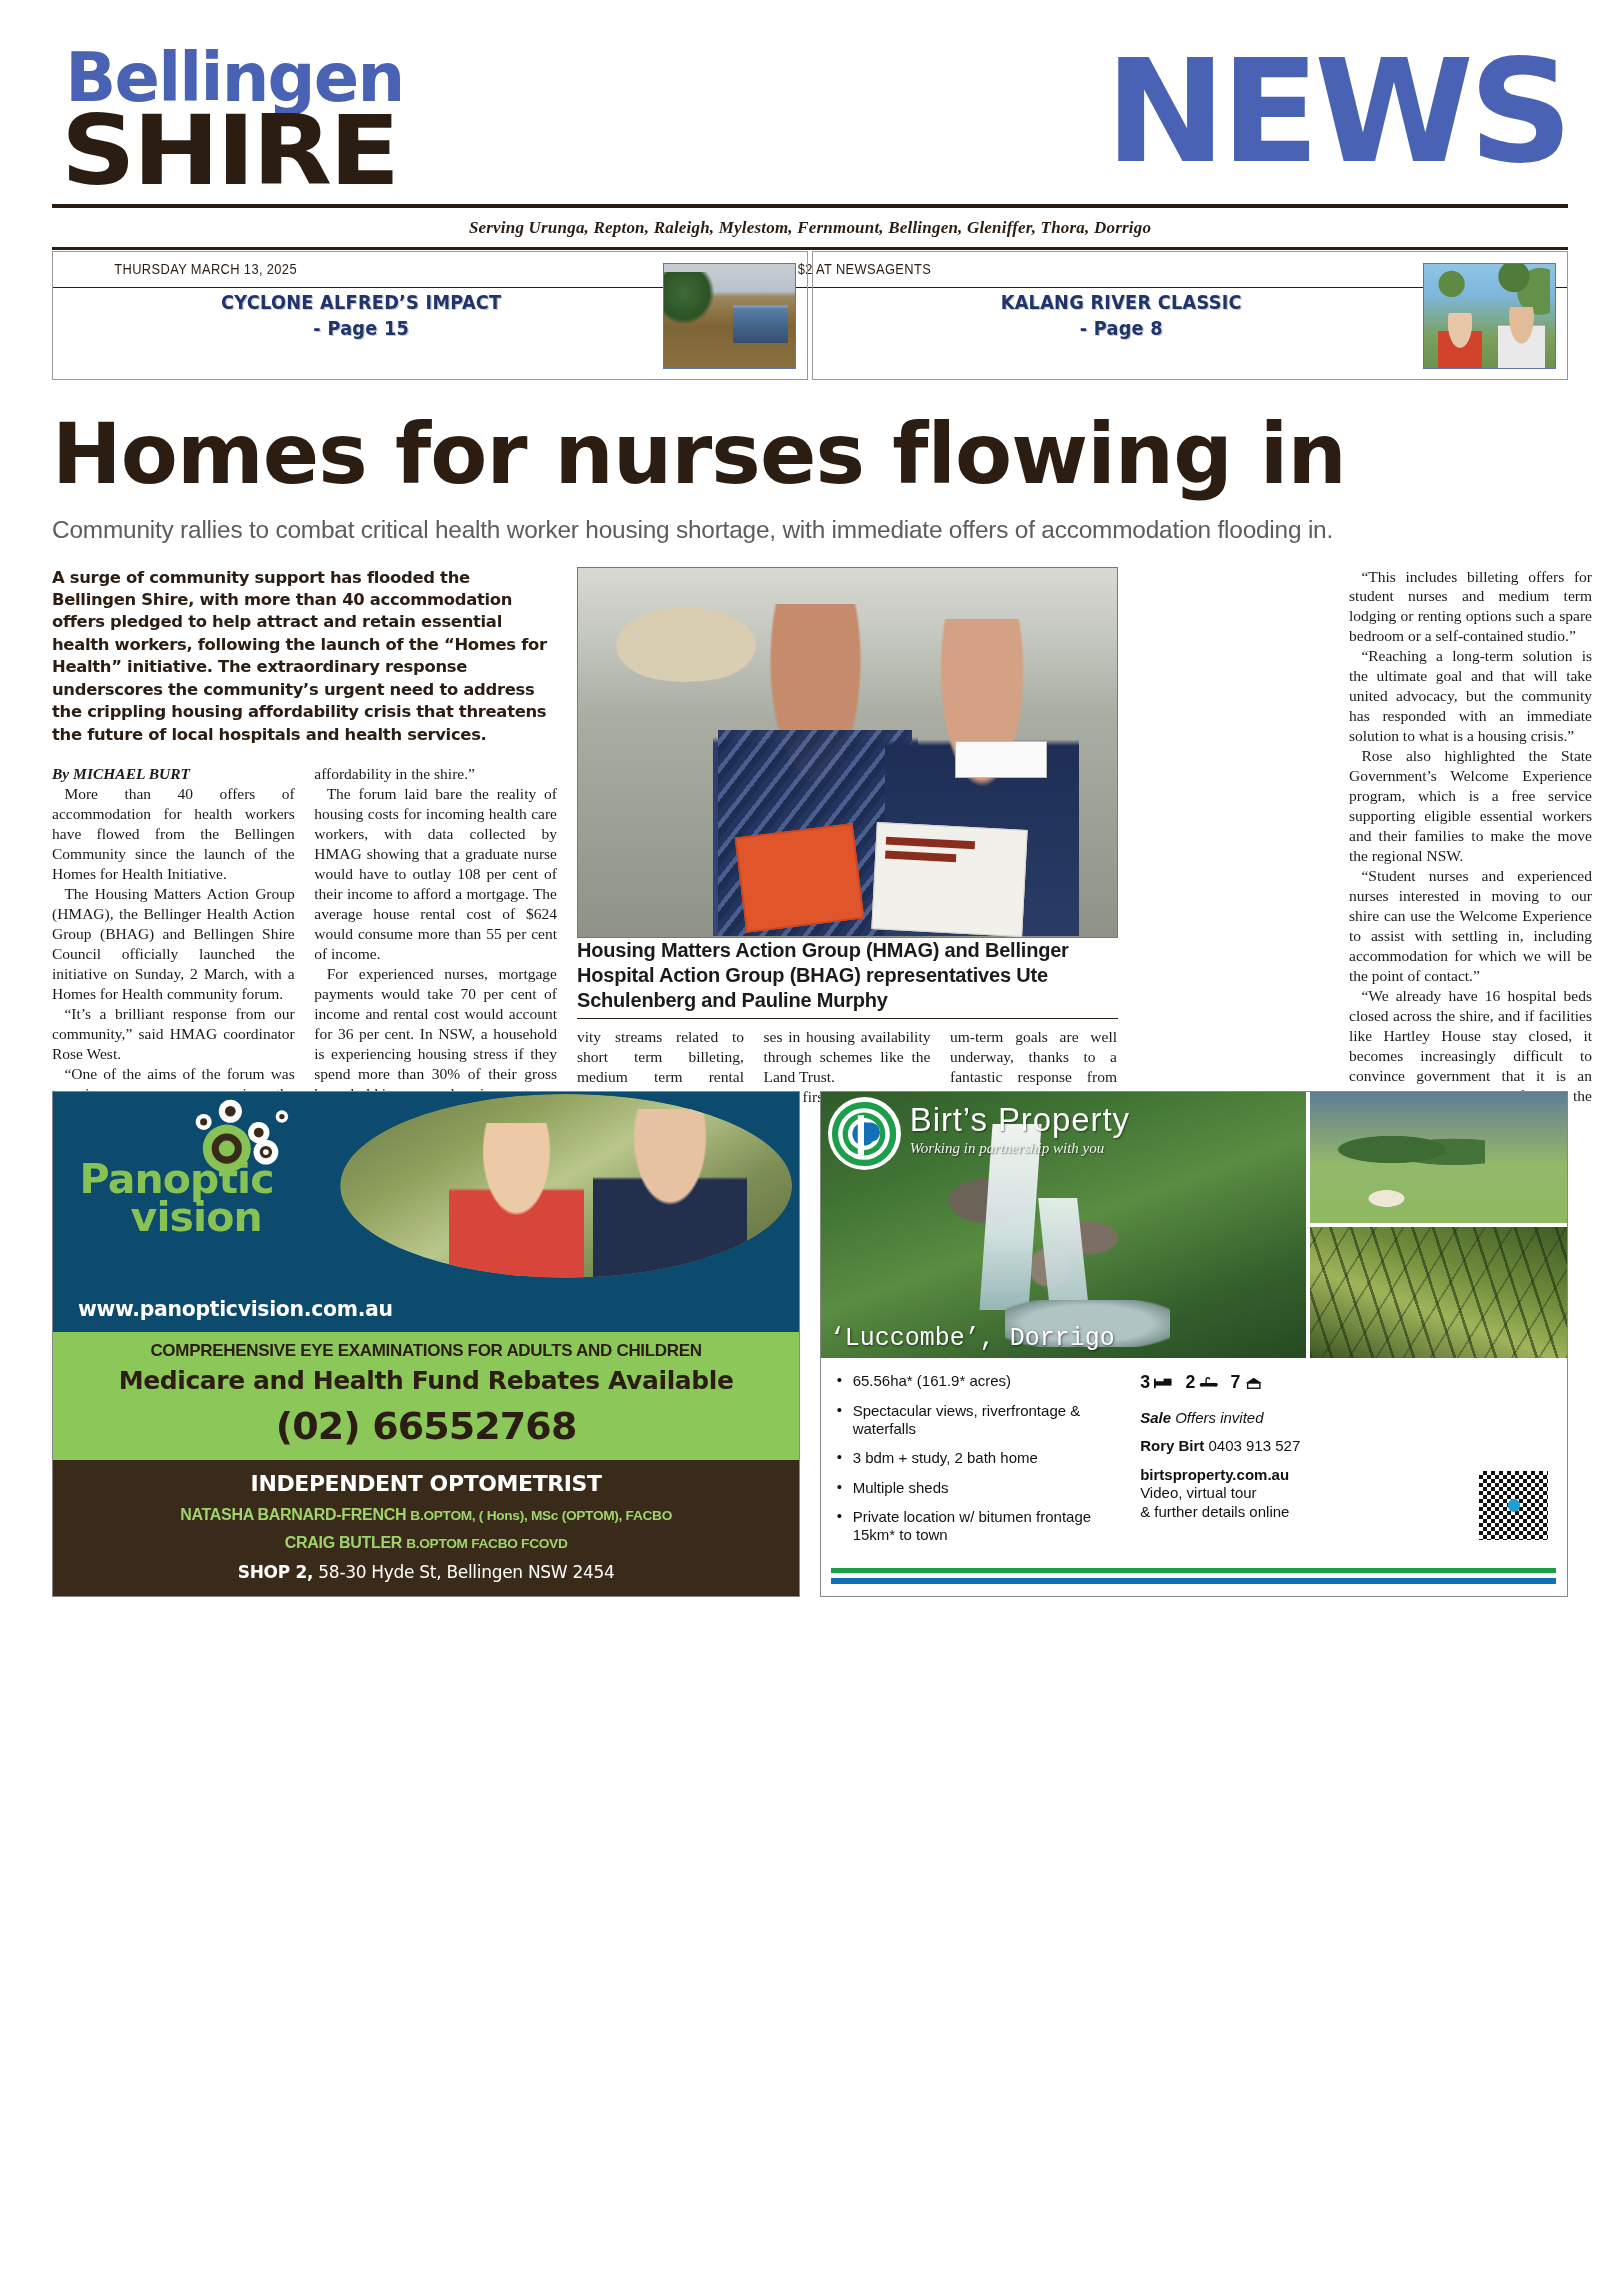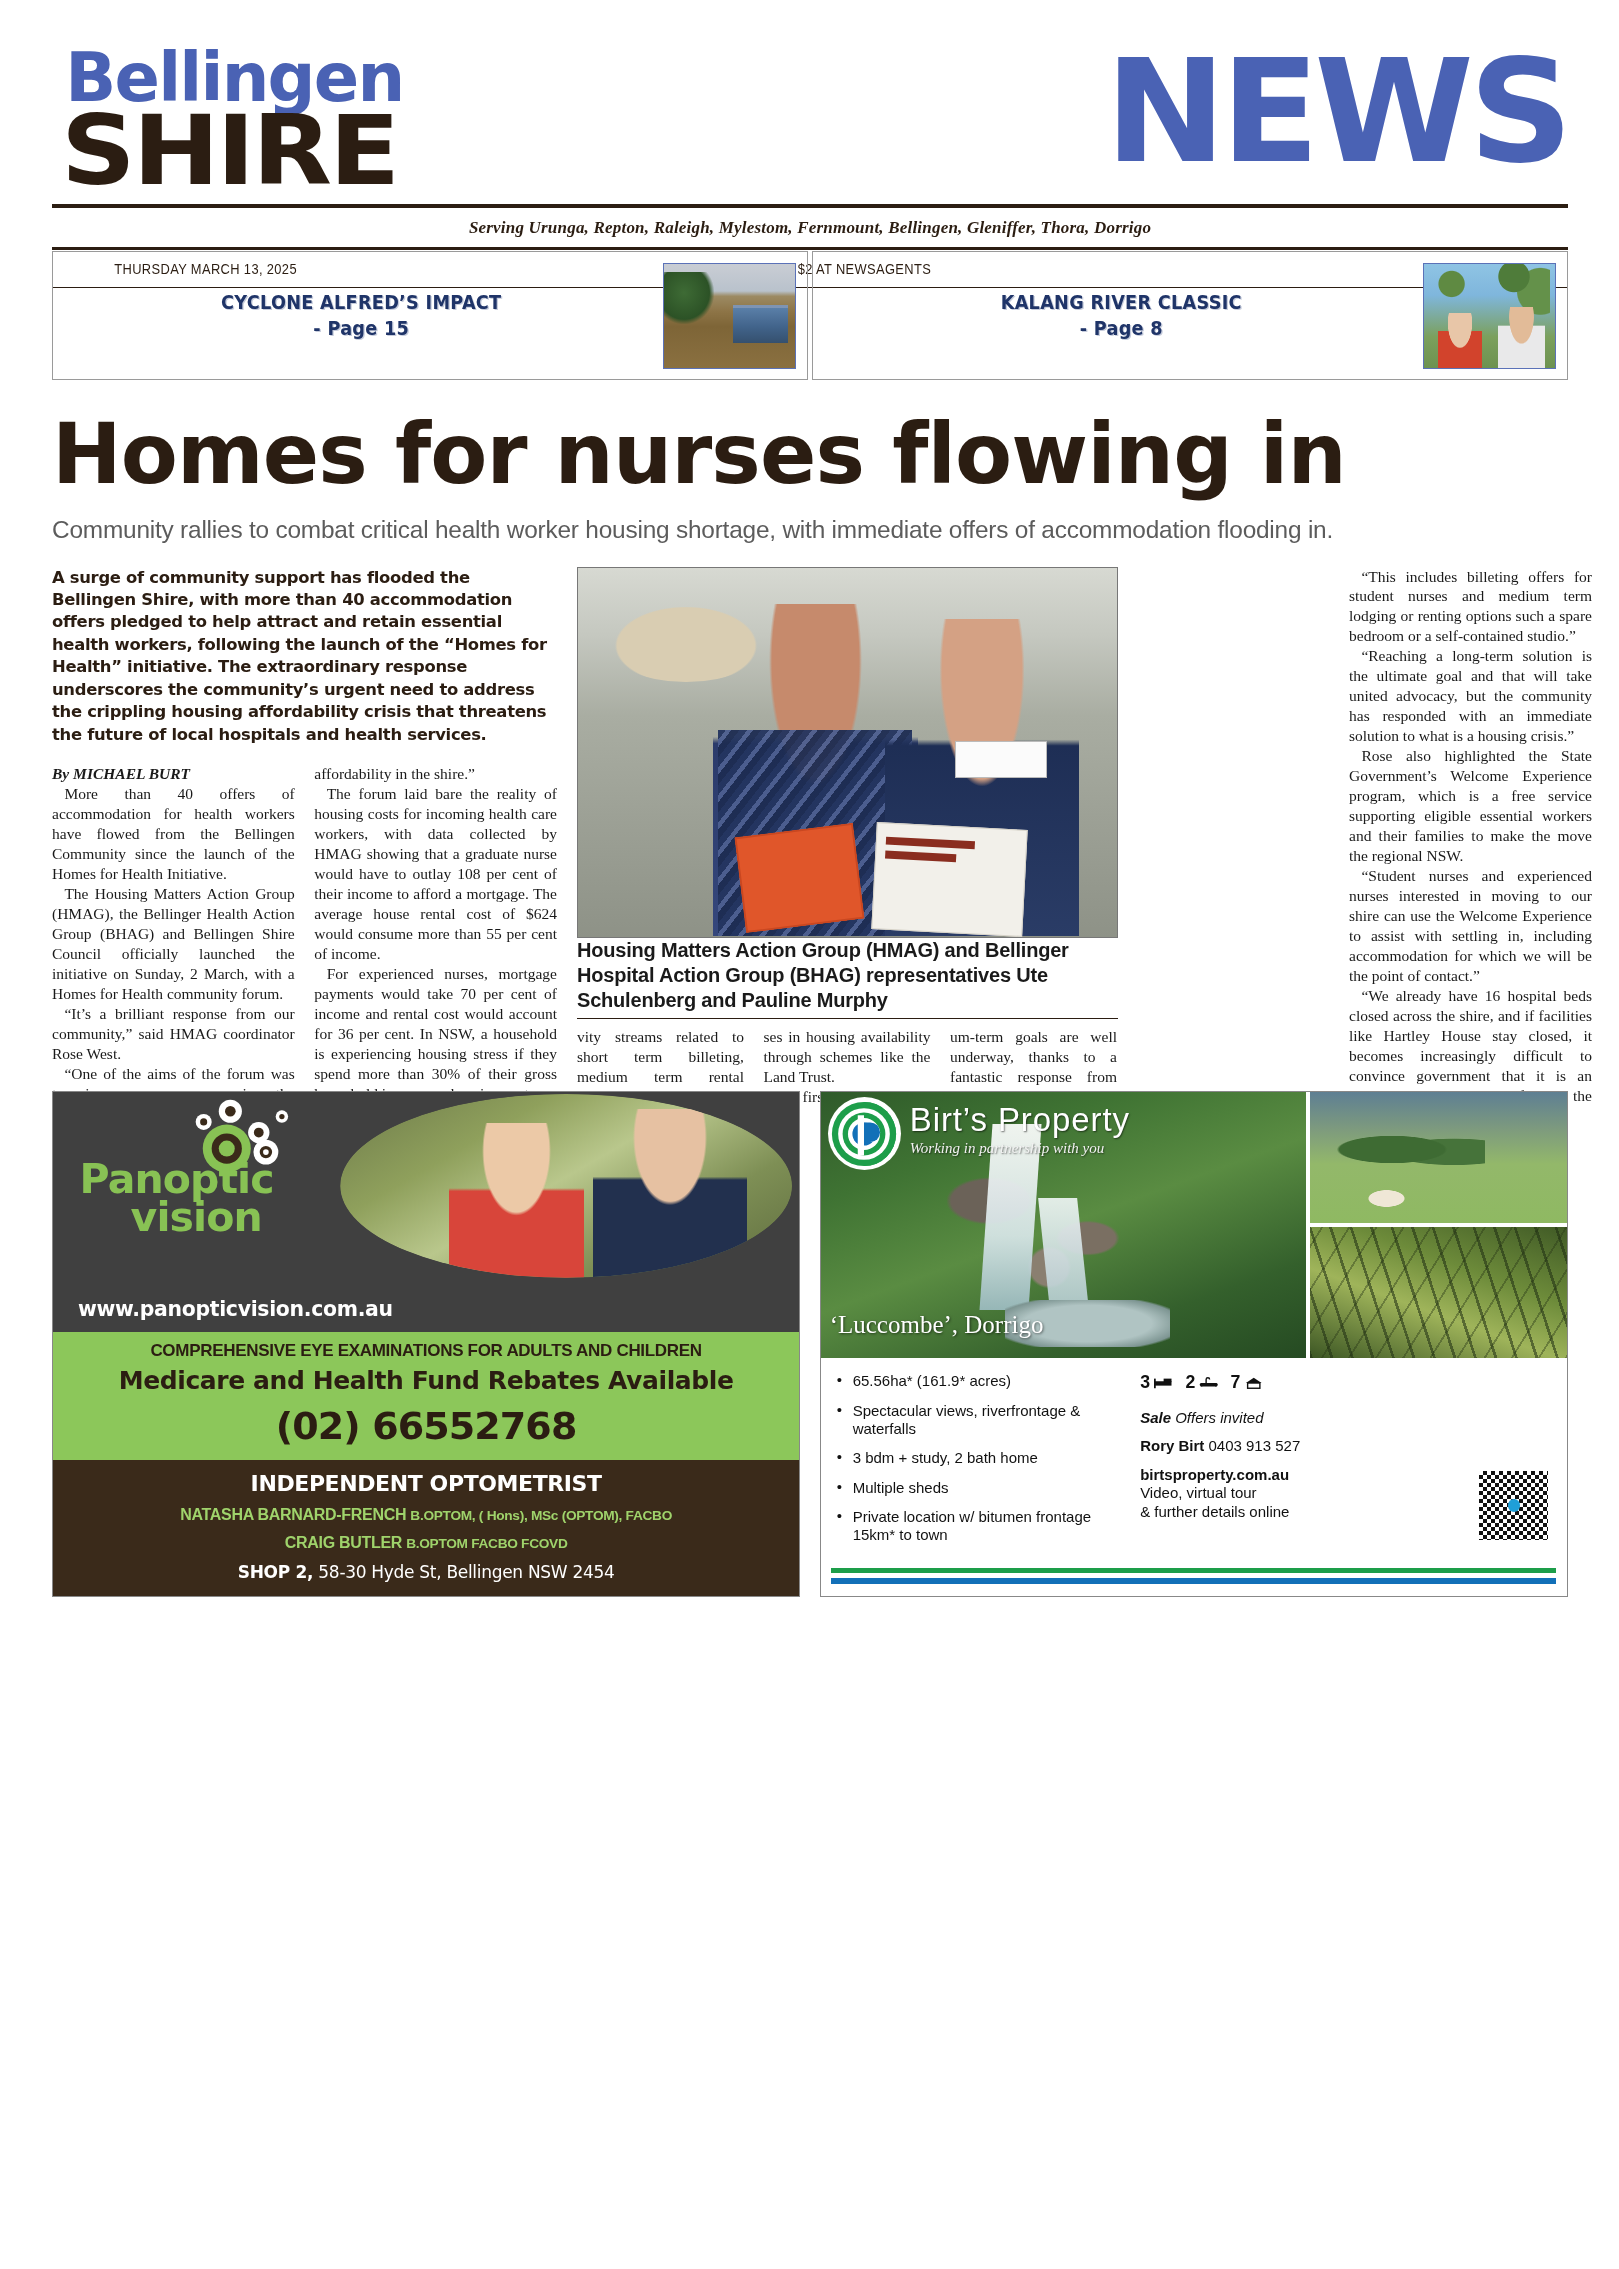--- a/index.html
+++ b/index.html
@@ -332,21 +332,21 @@
   
   .ad-panoptic {
     width: 754px;
     border: 0.9px solid #888;
     background: #3a2a1a;
     position: relative;
     overflow: hidden;
   }
   .pan-top {
     height: 240px;
-    background: #404040;
+    background: #0c4a6e;
     position: relative;
   }
   .pan-gears {
     position: absolute; left: 124px; top: 5.3px; width: 160px; height: 80px;
   }
   .pan-logo-txt {
     position: absolute;
     left: 26.6px; top: 69px;
     font-family: "DejaVu Sans", sans-serif;
     font-weight: bold;
@@ -512,22 +512,22 @@
     font-family: "Liberation Serif", serif;
     font-style: italic;
     font-size: 15px;
     color: #f2f2f2;
     margin-top: 0.9px;
     text-align: left;
     text-shadow: 0.9px 0.9px 1.8px rgba(0,0,0,.55);
   }
   .birt-addr {
     position: absolute;
-    left: 8.9px; bottom: 19px;
-    font-family: Liberation Serif, serif;
+    left: 8.9px; bottom: 5px;
+    font-family: Liberation Mono, monospace;
     font-size: 25px;
     color: #ffffff;
     text-shadow: 0.9px 0.9px 2.7px rgba(0,0,0,.6);
     z-index: 4;
   }
   .birt-side {
     width: 261px;
     display: flex;
     flex-direction: column;
     gap: 3.5px;

